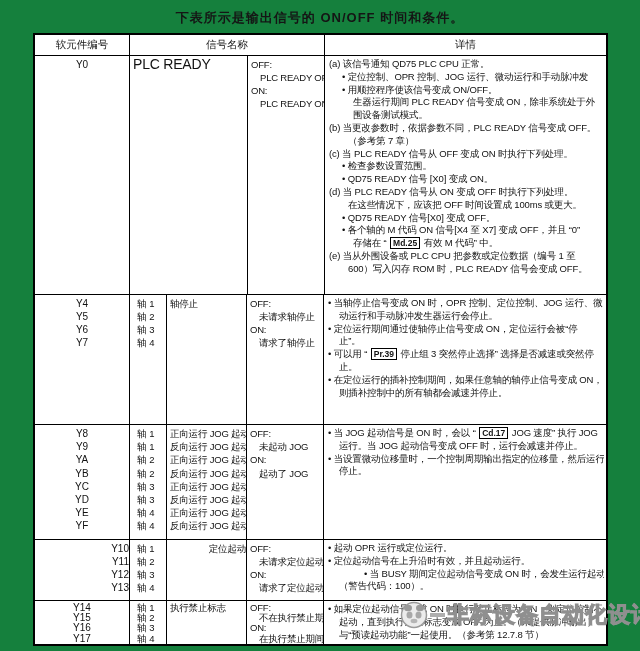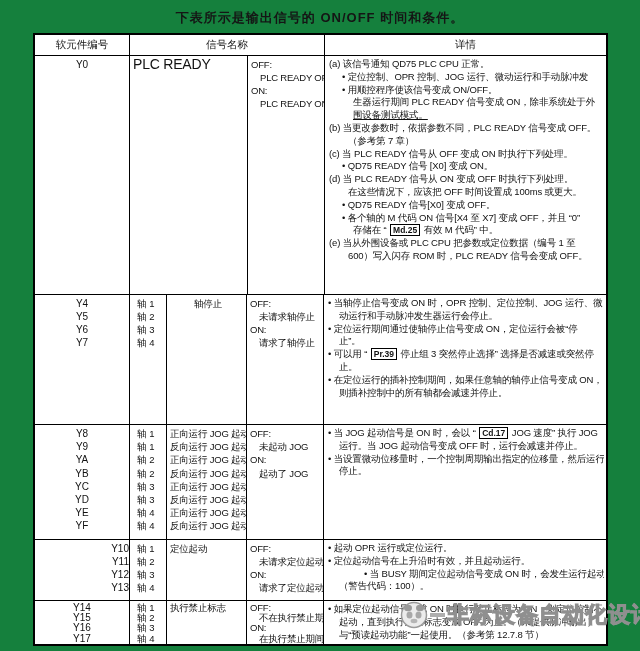--- a/index.html
+++ b/index.html
@@ -61,24 +61,25 @@
             <div class="line" style="padding-left: 0px;">OFF:</div>
             <div class="line" style="padding-left: 9px;">PLC READY OFF</div>
             <div class="line" style="padding-left: 0px;">ON:</div>
             <div class="line" style="padding-left: 9px;">PLC READY ON</div>
           </div>
           <div class="cell c-det">
             <div class="line" style="padding-left: 0px;">(a) 该信号通知 QD75 PLC CPU 正常。</div>
             <div class="line" style="padding-left: 13px;">• 定位控制、OPR 控制、JOG 运行、微动运行和手动脉冲发</div>
             <div class="line" style="padding-left: 13px;">• 用顺控程序使该信号变成 ON/OFF。</div>
             <div class="line" style="padding-left: 24px;">生器运行期间 PLC READY 信号变成 ON，除非系统处于外</div>
-            <div class="line" style="padding-left: 24px; text-decoration: underline;">围设备测试模式。</div>
+            <div class="line" style="padding-left: 24px;">围设备测试模式。</div>
             <div class="line" style="padding-left: 0px;">(b) 当更改参数时，依据参数不同，PLC READY 信号变成 OFF。</div>
             <div class="line" style="padding-left: 19px;">（参考第 7 章）</div>
             <div class="line" style="padding-left: 0px;">(c) 当 PLC READY 信号从 OFF 变成 ON 时执行下列处理。</div>
+            <div class="line" style="padding-left: 13px;">• 检查参数设置范围。</div>
             <div class="line" style="padding-left: 13px;">• QD75 READY 信号 [X0] 变成 ON。</div>
             <div class="line" style="padding-left: 0px;">(d) 当 PLC READY 信号从 ON 变成 OFF 时执行下列处理。</div>
             <div class="line" style="padding-left: 19px;">在这些情况下，应该把 OFF 时间设置成 100ms 或更大。</div>
             <div class="line" style="padding-left: 13px;">• QD75 READY 信号[X0] 变成 OFF。</div>
             <div class="line" style="padding-left: 13px;">• 各个轴的 M 代码 ON 信号[X4 至 X7] 变成 OFF，并且 “0”</div>
             <div class="line" style="padding-left: 24px;">存储在 “ <span class="ref-box">Md.25</span> 有效 M 代码” 中。</div>
             <div class="line" style="padding-left: 0px;">(e) 当从外围设备或 PLC CPU 把参数或定位数据（编号 1 至</div>
             <div class="line" style="padding-left: 19px;">600）写入闪存 ROM 时，PLC READY 信号会变成 OFF。</div>
           </div>
         </div>
@@ -88,21 +89,21 @@
             <div class="line" style="padding-left: 0px;">Y5</div>
             <div class="line" style="padding-left: 0px;">Y6</div>
             <div class="line" style="padding-left: 0px;">Y7</div>
           </div>
           <div class="cell c-axis" style="line-height: 13px;">
             <div class="line" style="padding-left: 0px;">轴 1</div>
             <div class="line" style="padding-left: 0px;">轴 2</div>
             <div class="line" style="padding-left: 0px;">轴 3</div>
             <div class="line" style="padding-left: 0px;">轴 4</div>
           </div>
-          <div class="cell c-name" style="line-height: 13px; text-align: center;">
+          <div class="cell c-name" style="line-height: 13px;">
             <div class="line" style="padding-left: 0px;">轴停止</div>
           </div>
           <div class="cell c-state" style="line-height: 13px;">
             <div class="line" style="padding-left: 0px;">OFF:</div>
             <div class="line" style="padding-left: 9px;">未请求轴停止</div>
             <div class="line" style="padding-left: 0px;">ON:</div>
             <div class="line" style="padding-left: 9px;">请求了轴停止</div>
           </div>
           <div class="cell c-det">
             <div class="line" style="padding-left: 0px;">• 当轴停止信号变成 ON 时，OPR 控制、定位控制、JOG 运行、微</div>
@@ -165,21 +166,21 @@
             <div class="line" style="padding-left: 0px;">Y11</div>
             <div class="line" style="padding-left: 0px;">Y12</div>
             <div class="line" style="padding-left: 0px;">Y13</div>
           </div>
           <div class="cell c-axis" style="line-height: 13px;">
             <div class="line" style="padding-left: 0px;">轴 1</div>
             <div class="line" style="padding-left: 0px;">轴 2</div>
             <div class="line" style="padding-left: 0px;">轴 3</div>
             <div class="line" style="padding-left: 0px;">轴 4</div>
           </div>
-          <div class="cell c-name" style="line-height: 13px;">
+          <div class="cell c-name" style="line-height: 13px; text-align: right;">
             <div class="line" style="padding-left: 0px;">定位起动</div>
           </div>
           <div class="cell c-state" style="line-height: 13px;">
             <div class="line" style="padding-left: 0px;">OFF:</div>
             <div class="line" style="padding-left: 9px;">未请求定位起动</div>
             <div class="line" style="padding-left: 0px;">ON:</div>
             <div class="line" style="padding-left: 9px;">请求了定位起动</div>
           </div>
           <div class="cell c-det">
             <div class="line" style="padding-left: 0px;">• 起动 OPR 运行或定位运行。</div>

